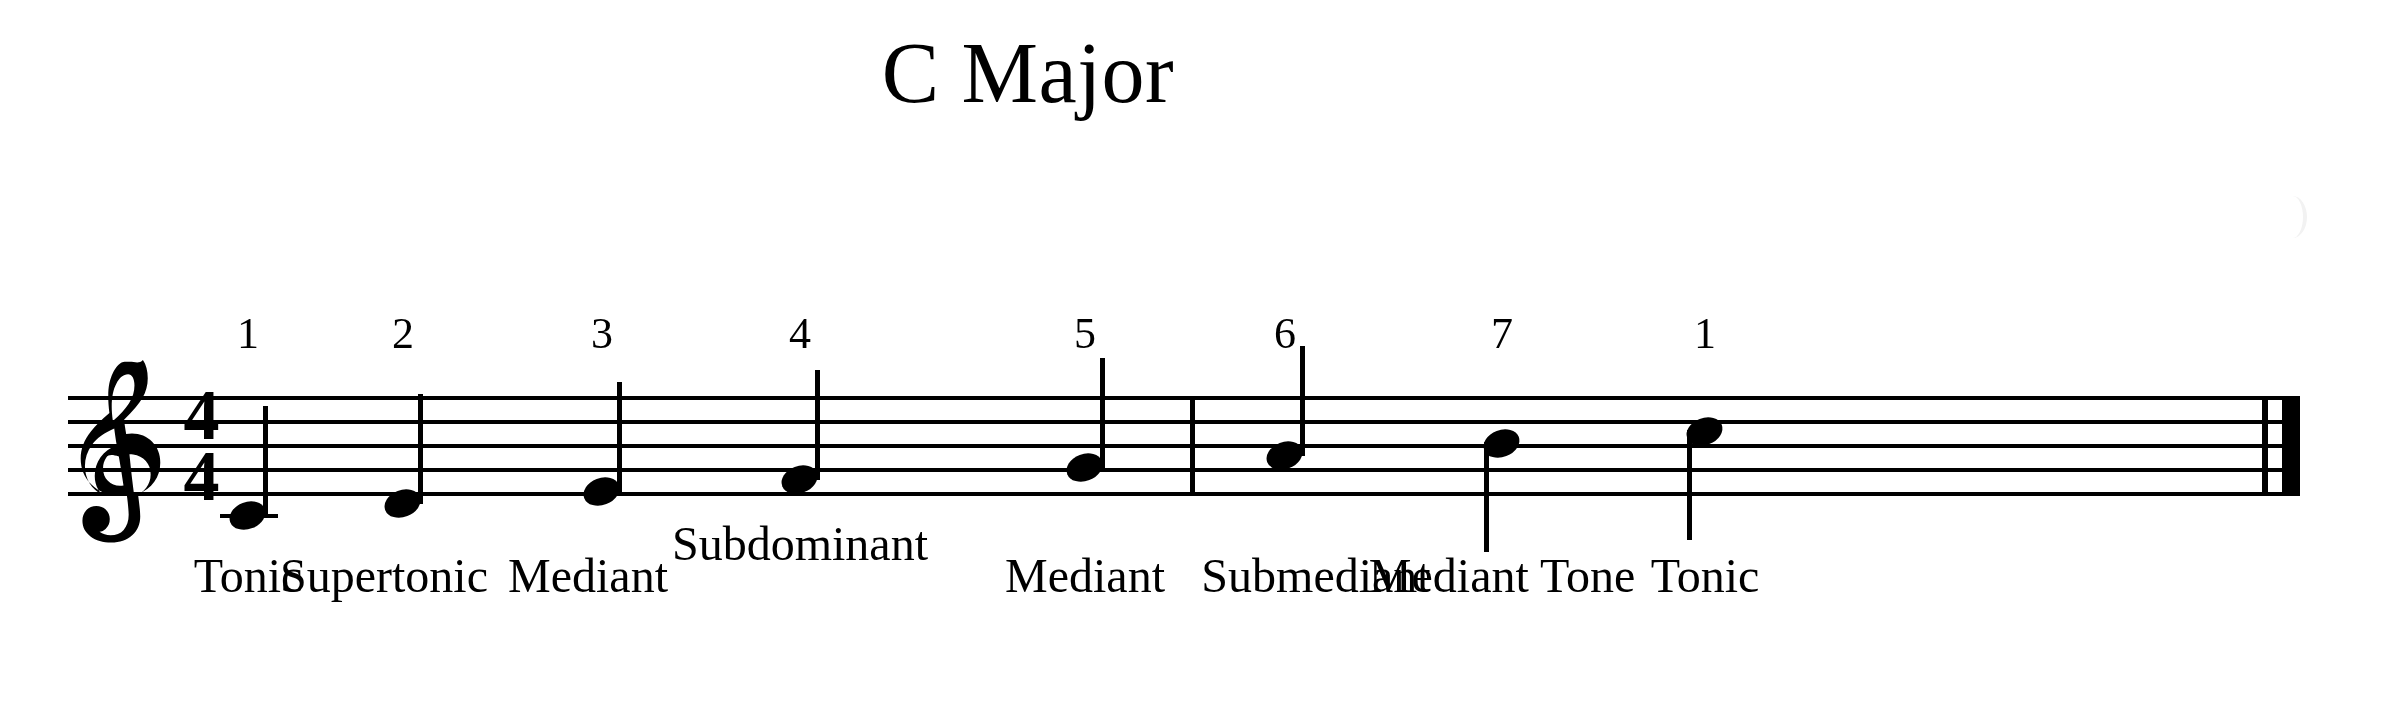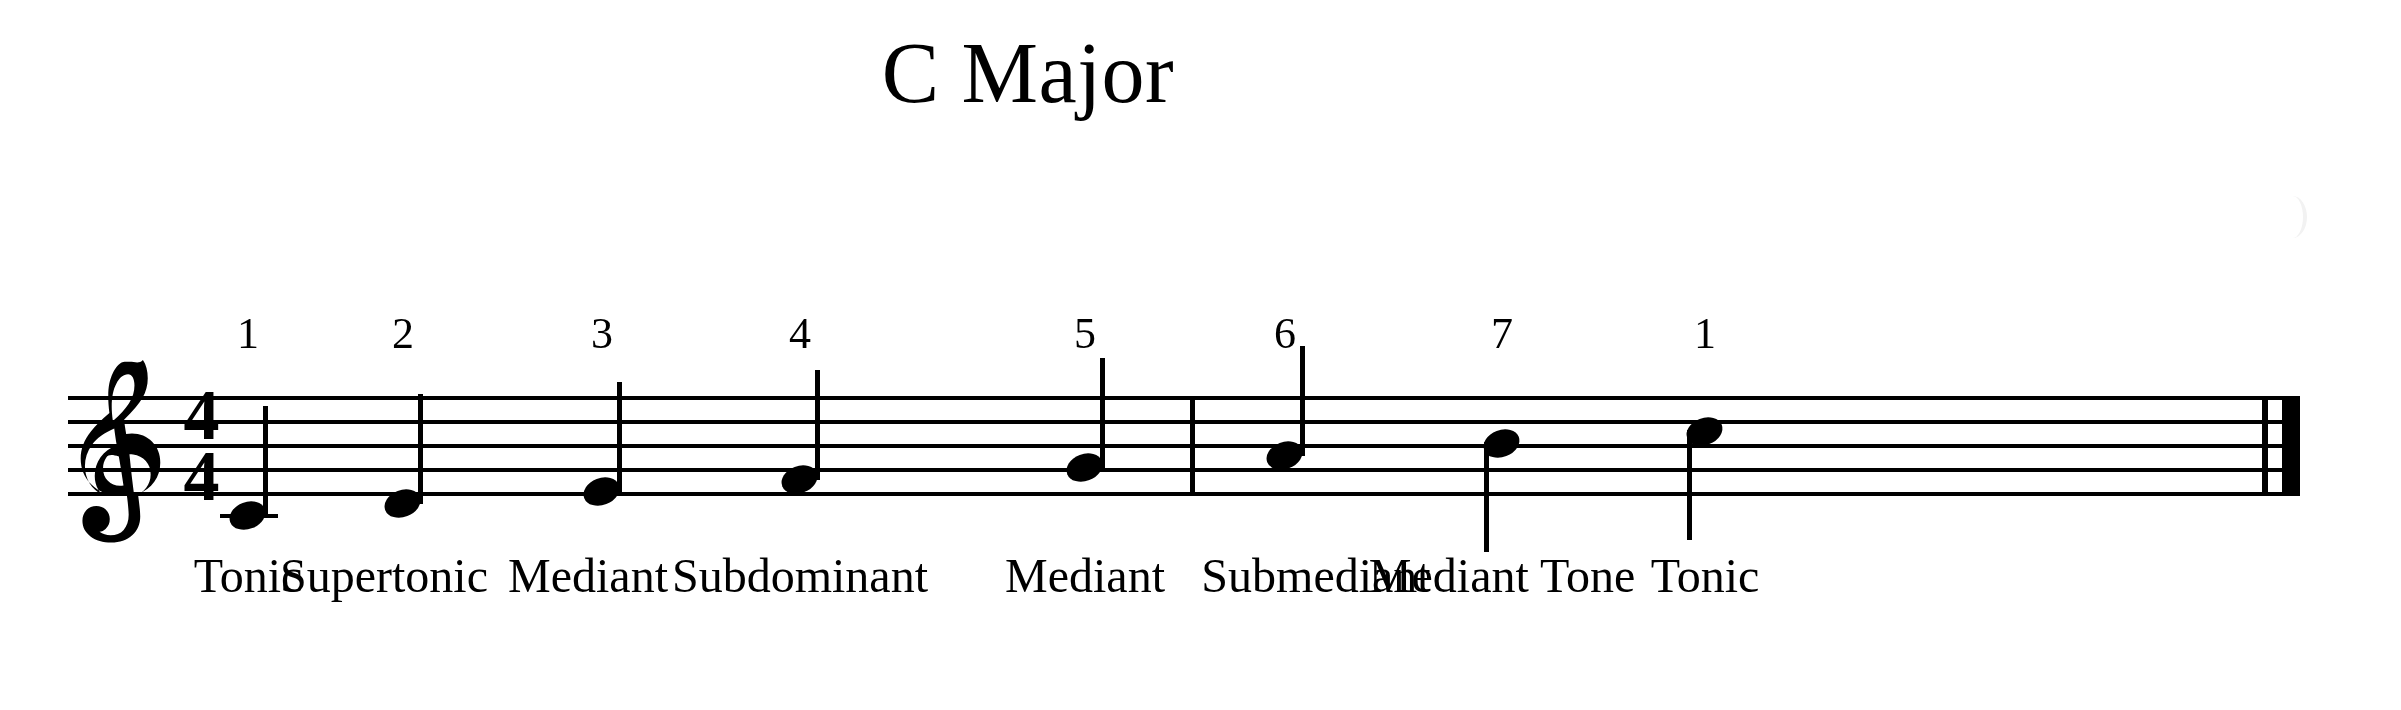--- a/index.html
+++ b/index.html
@@ -156,21 +156,21 @@
       <div class="stem" style="left: 418px; top: 394px; height: 110px;"></div>
       <div class="degree" style="left: 363px; top: 312px;">2</div>
       <div class="fname" style="left: 384px; top: 552px;">Supertonic</div>
       <div class="notehead" style="left: 583px; top: 478px;"></div>
       <div class="stem" style="left: 617px; top: 382px; height: 110px;"></div>
       <div class="degree" style="left: 562px; top: 312px;">3</div>
       <div class="fname" style="left: 588px; top: 552px;">Mediant</div>
       <div class="notehead" style="left: 781px; top: 466px;"></div>
       <div class="stem" style="left: 815px; top: 370px; height: 110px;"></div>
       <div class="degree" style="left: 760px; top: 312px;">4</div>
-      <div class="fname" style="left: 800px; top: 552px;">Subdominant</div>
+      <div class="fname" style="left: 800px; top: 520px;">Subdominant</div>
       <div class="notehead" style="left: 1066px; top: 454px;"></div>
       <div class="stem" style="left: 1100px; top: 358px; height: 110px;"></div>
       <div class="degree" style="left: 1045px; top: 312px;">5</div>
       <div class="fname" style="left: 1085px; top: 552px;">Mediant</div>
       <div class="notehead" style="left: 1266px; top: 442px;"></div>
       <div class="stem" style="left: 1300px; top: 346px; height: 110px;"></div>
       <div class="degree" style="left: 1245px; top: 312px;">6</div>
       <div class="fname" style="left: 1316px; top: 552px;">Submediant</div>
       <div class="notehead" style="left: 1483px; top: 430px;"></div>
       <div class="stem" style="left: 1484px; top: 442px; height: 110px;"></div>

